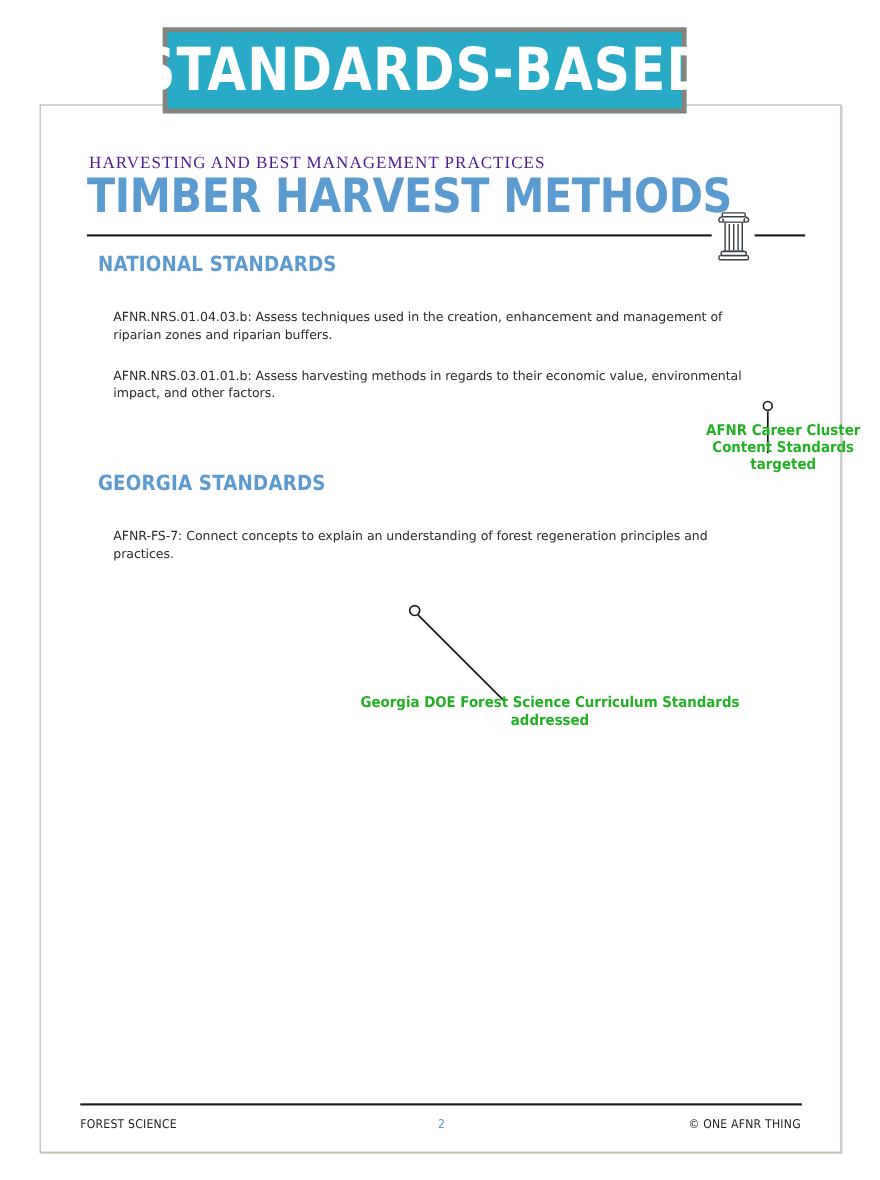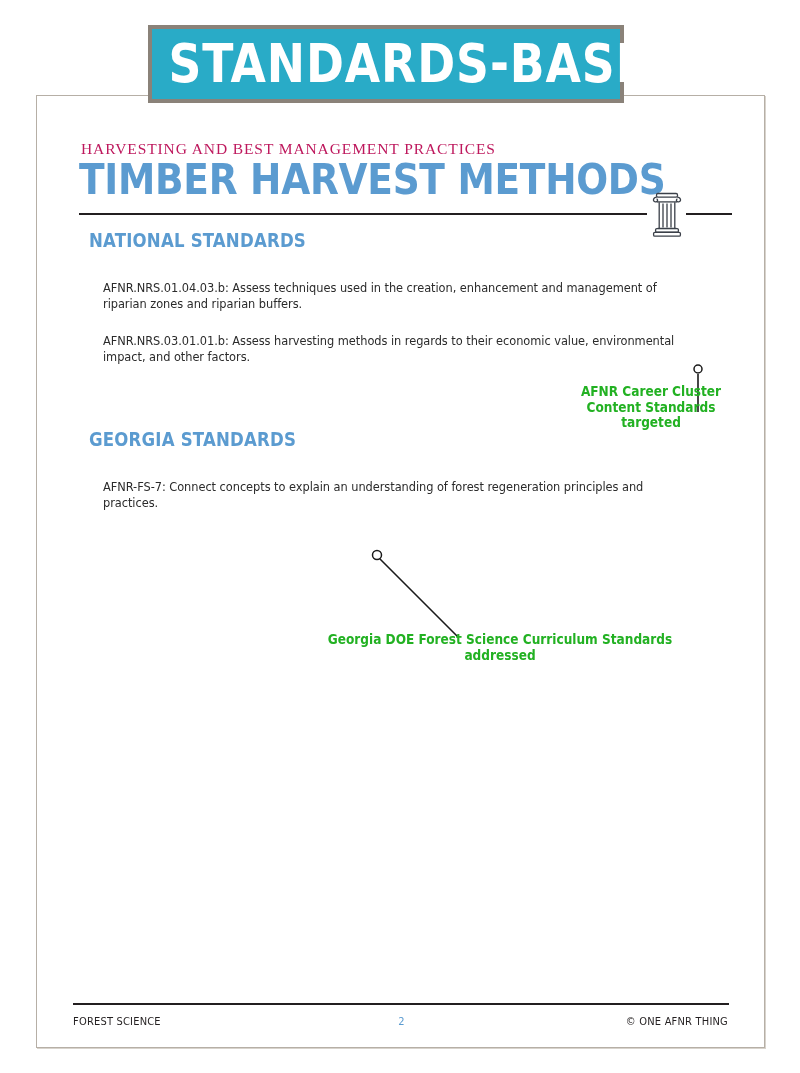--- a/index.html
+++ b/index.html
@@ -20,21 +20,21 @@
     position: absolute;
     left: 148px;
     top: 25px;
     width: 476px;
     height: 78px;
     background: #29abc7;
     border: 4px solid #8a8279;
     box-sizing: border-box;
     display: flex;
     align-items: center;
-    justify-content: flex-start;
+    justify-content: center;
     z-index: 5;
   }
   #banner-text {
     color: #ffffff;
     font-family: "Liberation Sans Narrow", "DejaVu Sans Condensed", "Liberation Sans", sans-serif;
     font-weight: bold;
     font-size: 54px;
     letter-spacing: 1px;
     line-height: 1;
     transform: scaleX(0.94);
@@ -55,21 +55,21 @@
   }
 
   
   #kicker {
     position: absolute;
     left: 44px;
     top: 44px;
     font-family: "Liberation Serif", "DejaVu Serif", serif;
     font-size: 15.5px;
     letter-spacing: 0.9px;
-    color: #be185d;
+    color: #4c1d95;
     white-space: nowrap;
   }
   #doc-title {
     position: absolute;
     left: 42px;
     top: 62px;
     font-family: "Liberation Sans Narrow", "DejaVu Sans Condensed", "Liberation Sans", sans-serif;
     font-weight: bold;
     font-size: 43px;
     letter-spacing: -0.3px;
@@ -145,21 +145,21 @@
     position: absolute;
     font-family: "Liberation Sans Narrow", "DejaVu Sans Condensed", "Liberation Sans", sans-serif;
     font-weight: bold;
     font-size: 13.5px;
     line-height: 15.5px;
     color: #22b122;
     text-align: center;
     z-index: 4;
   }
   #annotation-afnr {
-    left: 571px;
+    left: 632px;
     top: 384px;
     width: 160px;
   }
   #annotation-georgia {
     left: 320px;
     top: 632px;
     width: 360px;
   }
   #leaders {
     position: absolute;

